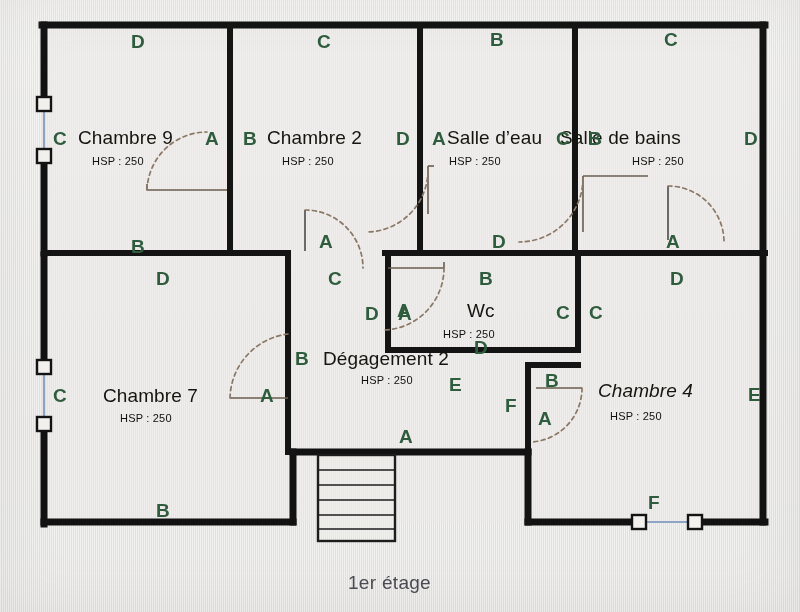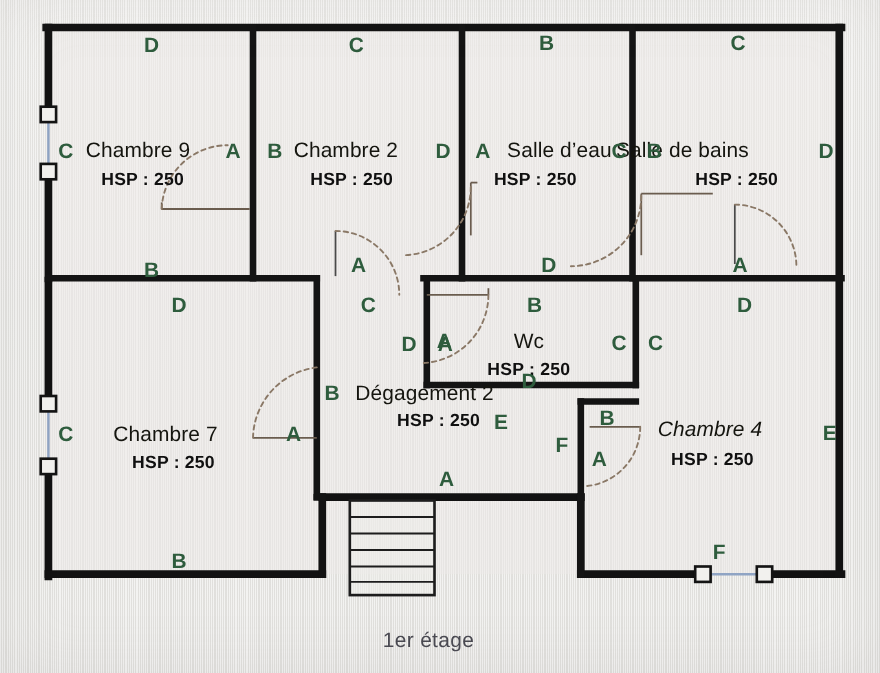--- a/index.html
+++ b/index.html
@@ -24,21 +24,21 @@
     color:#141414;
     white-space:nowrap;
     line-height:1;
     -webkit-font-smoothing:antialiased;
   }
   .room-name{
     font-size:19px;font-weight:400;letter-spacing:.1px;
     color:#15150f;
   }
   .room-hsp{
-    font-size:16px;font-weight:700;letter-spacing:.2px;color:#101010;
+    font-size:11px;font-weight:400;letter-spacing:.2px;color:#101010;
   }
   .wall-letter{
     position:absolute;
     font-size:19px;font-weight:700;color:#2e5c3d;line-height:1;
   }
   .caption{
     position:absolute;font-size:19px;color:#4a4a52;letter-spacing:.3px;
   }
   .blurhint{
     position:absolute;inset:0;pointer-events:none;
@@ -167,21 +167,21 @@
 
   </svg>
   </div>
 
   <div class="lbl room-name" style="left:78px;top:128px;">Chambre 9</div>
   <div class="lbl room-hsp" style="left:92px;top:156px;">HSP : 250</div>
 
   <div class="lbl room-name" style="left:267px;top:128px;text-align:right;">Chambre 2</div>
   <div class="lbl room-hsp" style="left:282px;top:156px;">HSP : 250</div>
 
-  <div class="lbl room-name" style="left:461px;top:128px;">Salle d’eau</div>
+  <div class="lbl room-name" style="left:447px;top:128px;">Salle d’eau</div>
   <div class="lbl room-hsp" style="left:449px;top:156px;">HSP : 250</div>
 
   <div class="lbl room-name" style="left:560px;top:128px;">Salle de bains</div>
   <div class="lbl room-hsp" style="left:632px;top:156px;">HSP : 250</div>
 
   <div class="lbl room-name" style="left:103px;top:386px;">Chambre 7</div>
   <div class="lbl room-hsp" style="left:120px;top:413px;">HSP : 250</div>
 
   <div class="lbl room-name" style="left:323px;top:349px;">Dégagement 2</div>
   <div class="lbl room-hsp" style="left:361px;top:375px;">HSP : 250</div>

